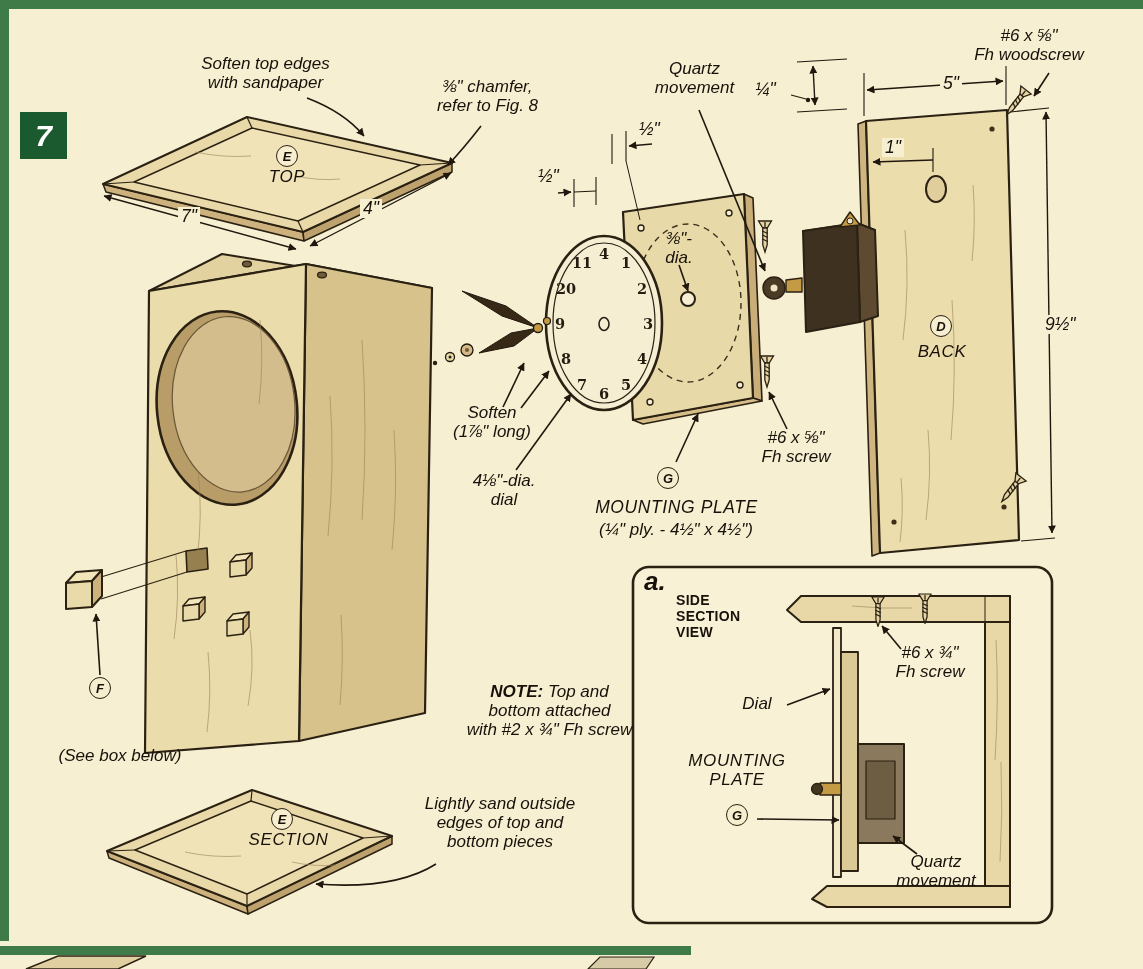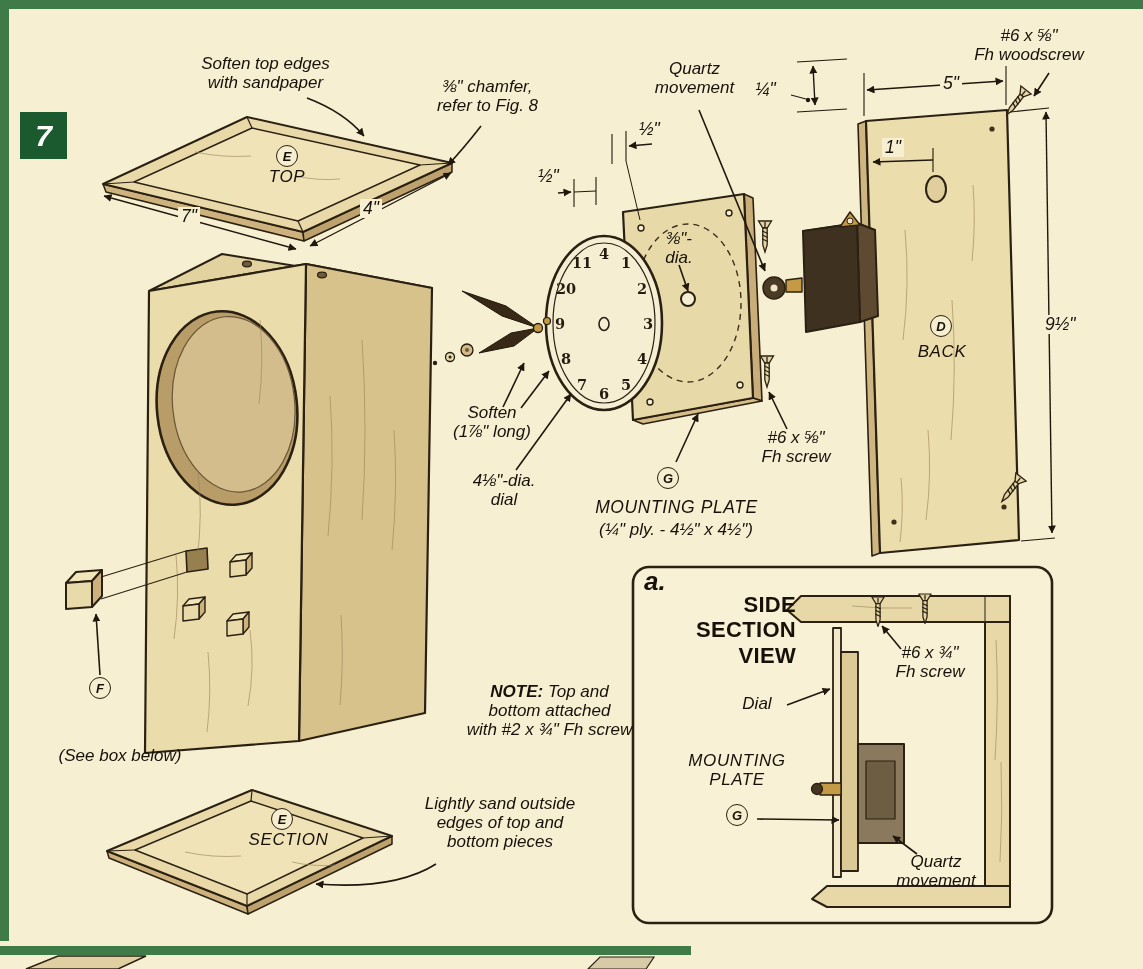--- a/index.html
+++ b/index.html
@@ -14,22 +14,22 @@
   .dim{position:absolute;font-style:italic;font-size:17.5px;color:#17110a;background:#f7efd2;
        padding:0 3px;line-height:1.1;white-space:pre}
   .circ{position:absolute;width:22px;height:22px;border:1.8px solid #2a2113;border-radius:50%;
         background:#f6eecf;display:flex;align-items:center;justify-content:center;
         font-size:13px;font-weight:bold;font-style:italic;color:#17110a}
   .num{position:absolute;transform:translate(-50%,-50%);font-family:"DejaVu Serif",serif;
        font-weight:bold;font-size:14.5px;color:#241c10}
   .badge{position:absolute;left:20px;top:112px;width:47px;height:47px;background:#1b5a2e;color:#fff;
          display:flex;align-items:center;justify-content:center;font-weight:bold;font-style:italic;font-size:30px}
   .itag{position:absolute;font-weight:bold;font-style:italic;font-size:26px;color:#17110a}
-  .ititle{position:absolute;font-weight:bold;font-size:22px;line-height:1.15;color:#17110a;
-          text-align:right;white-space:pre-line;letter-spacing:.3px}
+  .ititle{position:absolute;font-weight:bold;font-size:14px;line-height:1.15;color:#17110a;
+          text-align:left;white-space:pre-line;letter-spacing:.3px}
 </style>
 </head>
 <body>
 
 <div class="page">
 
 <svg class="art" width="1143" height="969" viewBox="0 0 1143 969" xmlns="http://www.w3.org/2000/svg" xmlns:xlink="http://www.w3.org/1999/xlink">
   <defs>
     <marker id="arr" markerWidth="8" markerHeight="8" refX="7.5" refY="4" viewBox="0 0 8 8" markerUnits="userSpaceOnUse" orient="auto-start-reverse">
       <path d="M0,0L8,4L0,8Z" fill="#20180e"></path>

